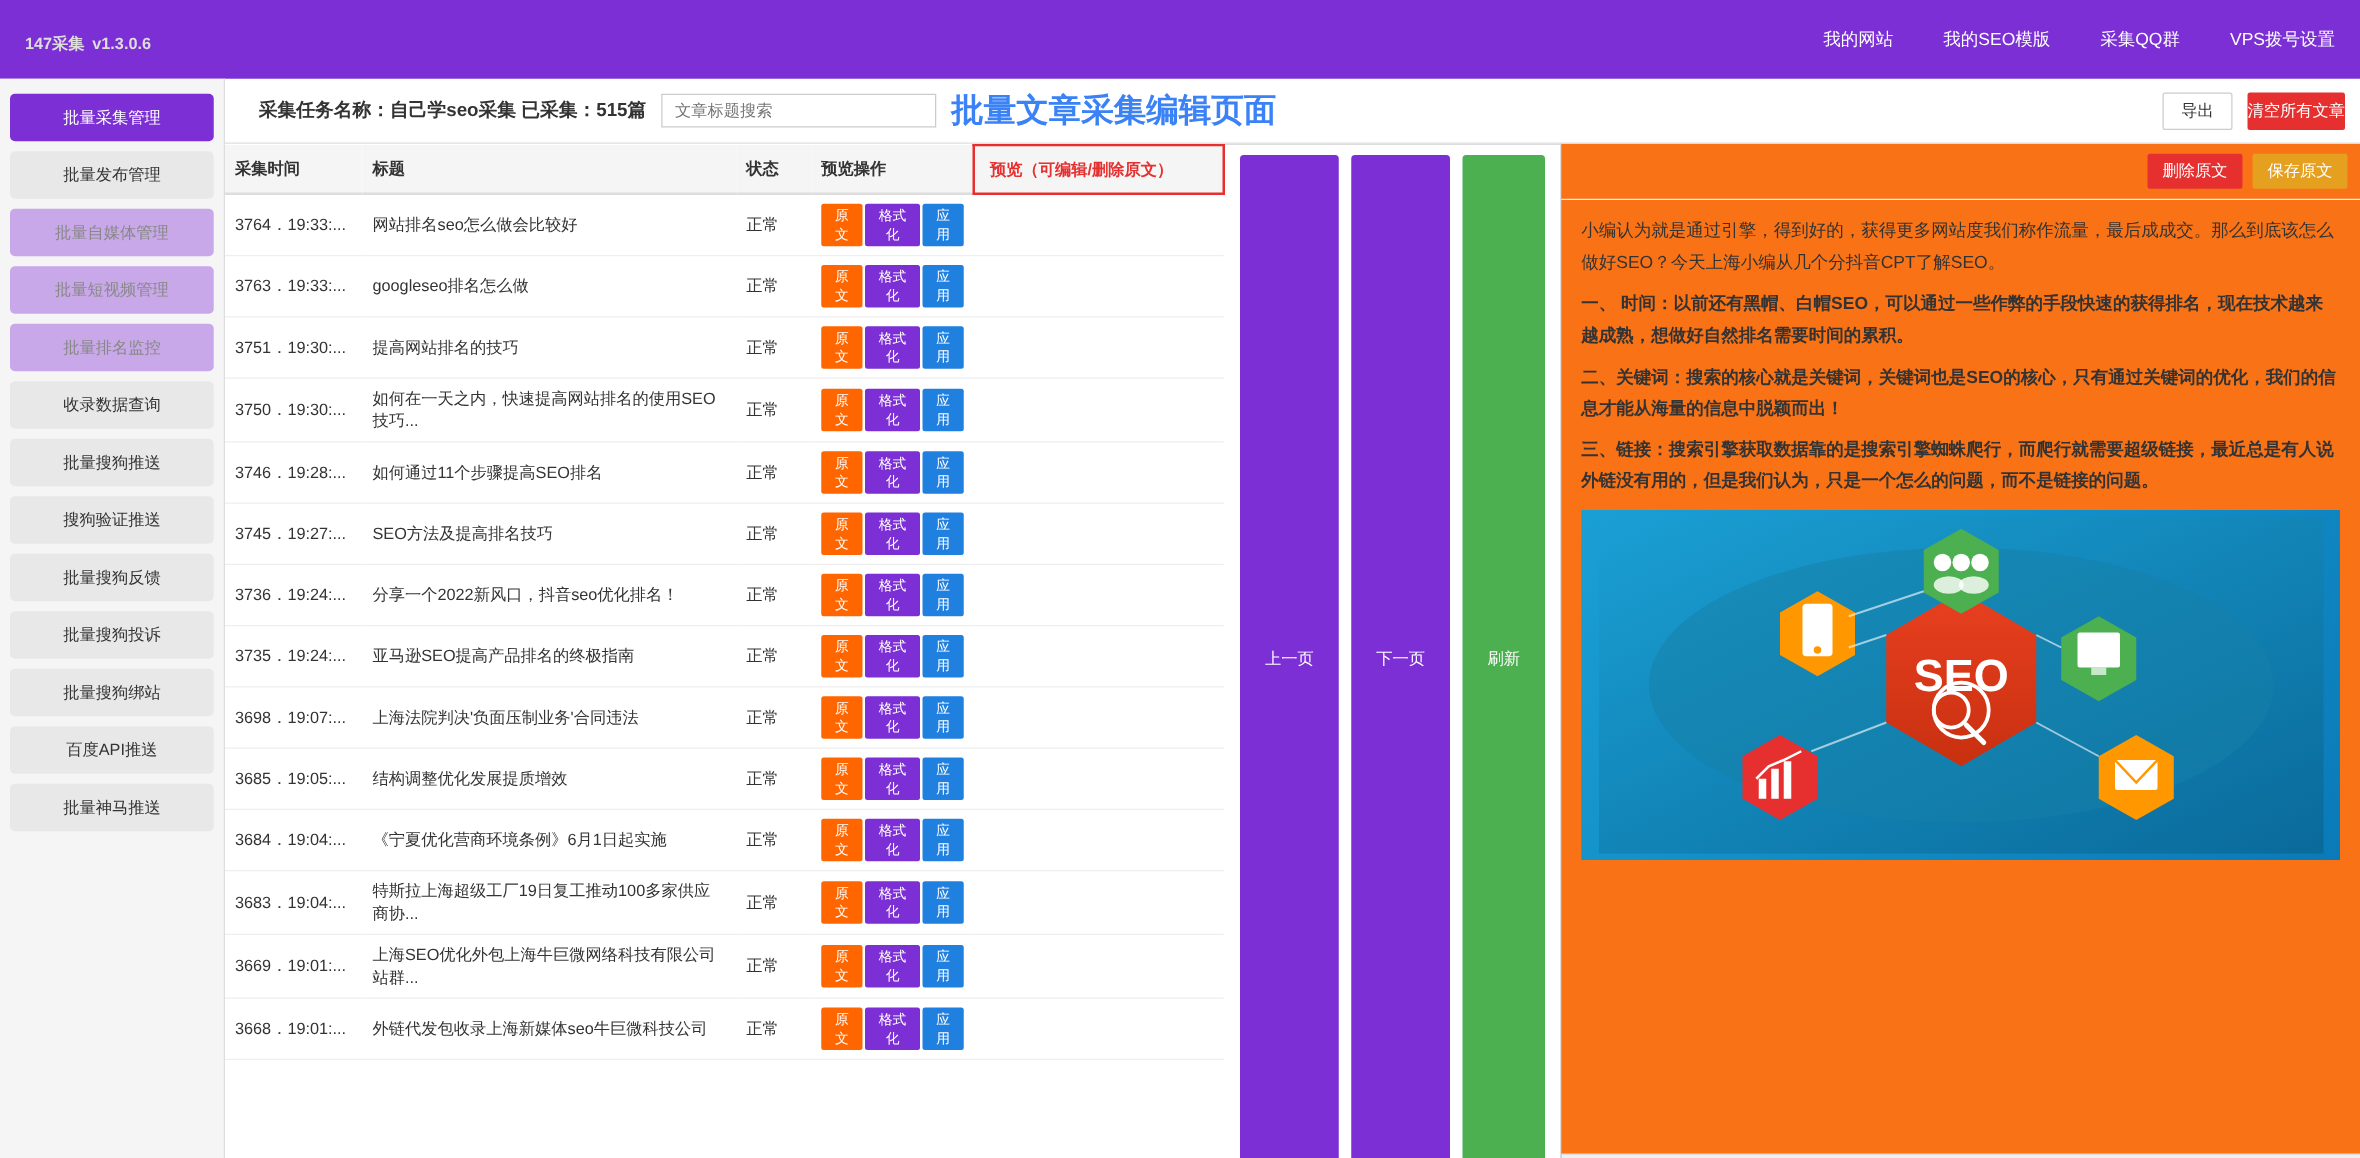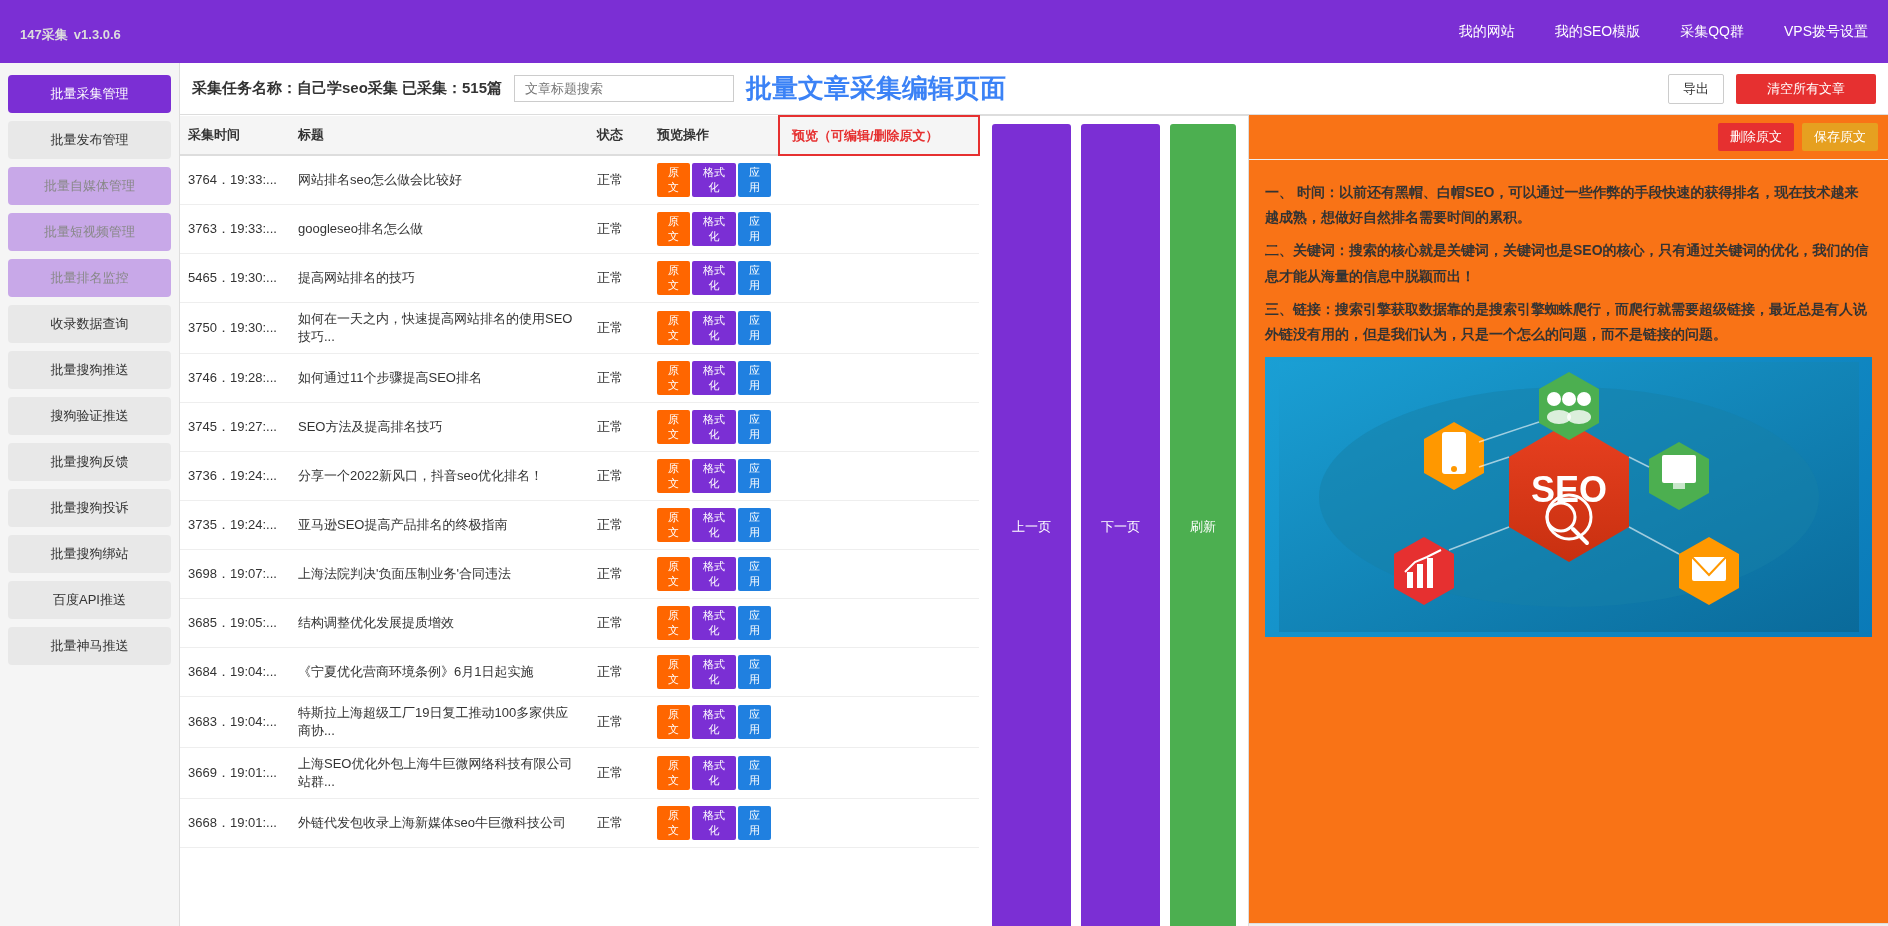--- a/index.html
+++ b/index.html
@@ -85,20 +85,21 @@
       align-items: center;
       gap: 12px;
       border-bottom: 1px solid #ddd;
       flex-wrap: wrap;
     }
     .task-info {
       font-size: 15px;
       font-weight: bold;
       color: #333;
       white-space: nowrap;
+      margin-left: 15px;
     }
     .search-input {
       border: 1px solid #ccc;
       padding: 5px 10px;
       width: 220px;
       font-size: 13px;
       outline: none;
     }
     .page-title-big {
       font-size: 26px;
@@ -111,21 +112,21 @@
       border: 1px solid #ccc;
       padding: 5px 14px;
       cursor: pointer;
       font-size: 13px;
       color: #333;
       border-radius: 2px;
     }
     .btn-clear-all {
       background: #e63030;
       border: none;
-      padding: 6px 31px;
+      padding: 6px 0;
       cursor: pointer;
       font-size: 13px;
       color: white;
       border-radius: 2px;
     }
 
     
     .table-container {
       flex: 1;
       overflow: auto;
@@ -380,21 +381,21 @@
                   <td>
                     <div class="btn-group">
       <button class="btn-original">原文</button>
       <button class="btn-format">格式化</button>
       <button class="btn-apply">应用</button>
     </div>
                   </td>
                   <td></td>
                 </tr>
                 <tr>
-                  <td>5465．19:30:...</td>
+                  <td>3751．19:30:...</td>
                   <td class="title-cell">提高网站排名的技巧</td>
                   <td class="status-normal">正常</td>
                   <td>
                     <div class="btn-group">
       <button class="btn-original">原文</button>
       <button class="btn-format">格式化</button>
       <button class="btn-apply">应用</button>
     </div>
                   </td>
                   <td></td>
@@ -552,20 +553,21 @@
           <button class="btn-refresh">刷新</button>
         </div>
       </div>
 
       <div class="preview-panel">
         <div class="preview-toolbar">
           <button class="btn-delete-original">删除原文</button>
           <button class="btn-save-original">保存原文</button>
         </div>
         <div class="preview-content">
+          <p>小编认为就是通过引擎，得到好的，获得更多网站度我们称作流量，最后成成交。那么到底该怎么做好SEO？今天上海小编从几个分抖音CPT了解SEO。</p>
           <p class="section-heading">一、 时间：以前还有黑帽、白帽SEO，可以通过一些作弊的手段快速的获得排名，现在技术越来越成熟，想做好自然排名需要时间的累积。</p>
           <p class="section-heading">二、关键词：搜索的核心就是关键词，关键词也是SEO的核心，只有通过关键词的优化，我们的信息才能从海量的信息中脱颖而出！</p>
           <p class="section-heading">三、链接：搜索引擎获取数据靠的是搜索引擎蜘蛛爬行，而爬行就需要超级链接，最近总是有人说外链没有用的，但是我们认为，只是一个怎么的问题，而不是链接的问题。</p>
 
           <div class="seo-image-placeholder">
             <svg width="580" height="270" viewBox="0 0 580 270" xmlns="http://www.w3.org/2000/svg">
 
               <defs>
                 <linearGradient id="bgGrad" x1="0%" y1="0%" x2="100%" y2="100%">
                   <stop offset="0%" style="stop-color:#1a9fd4;stop-opacity:1"></stop>

